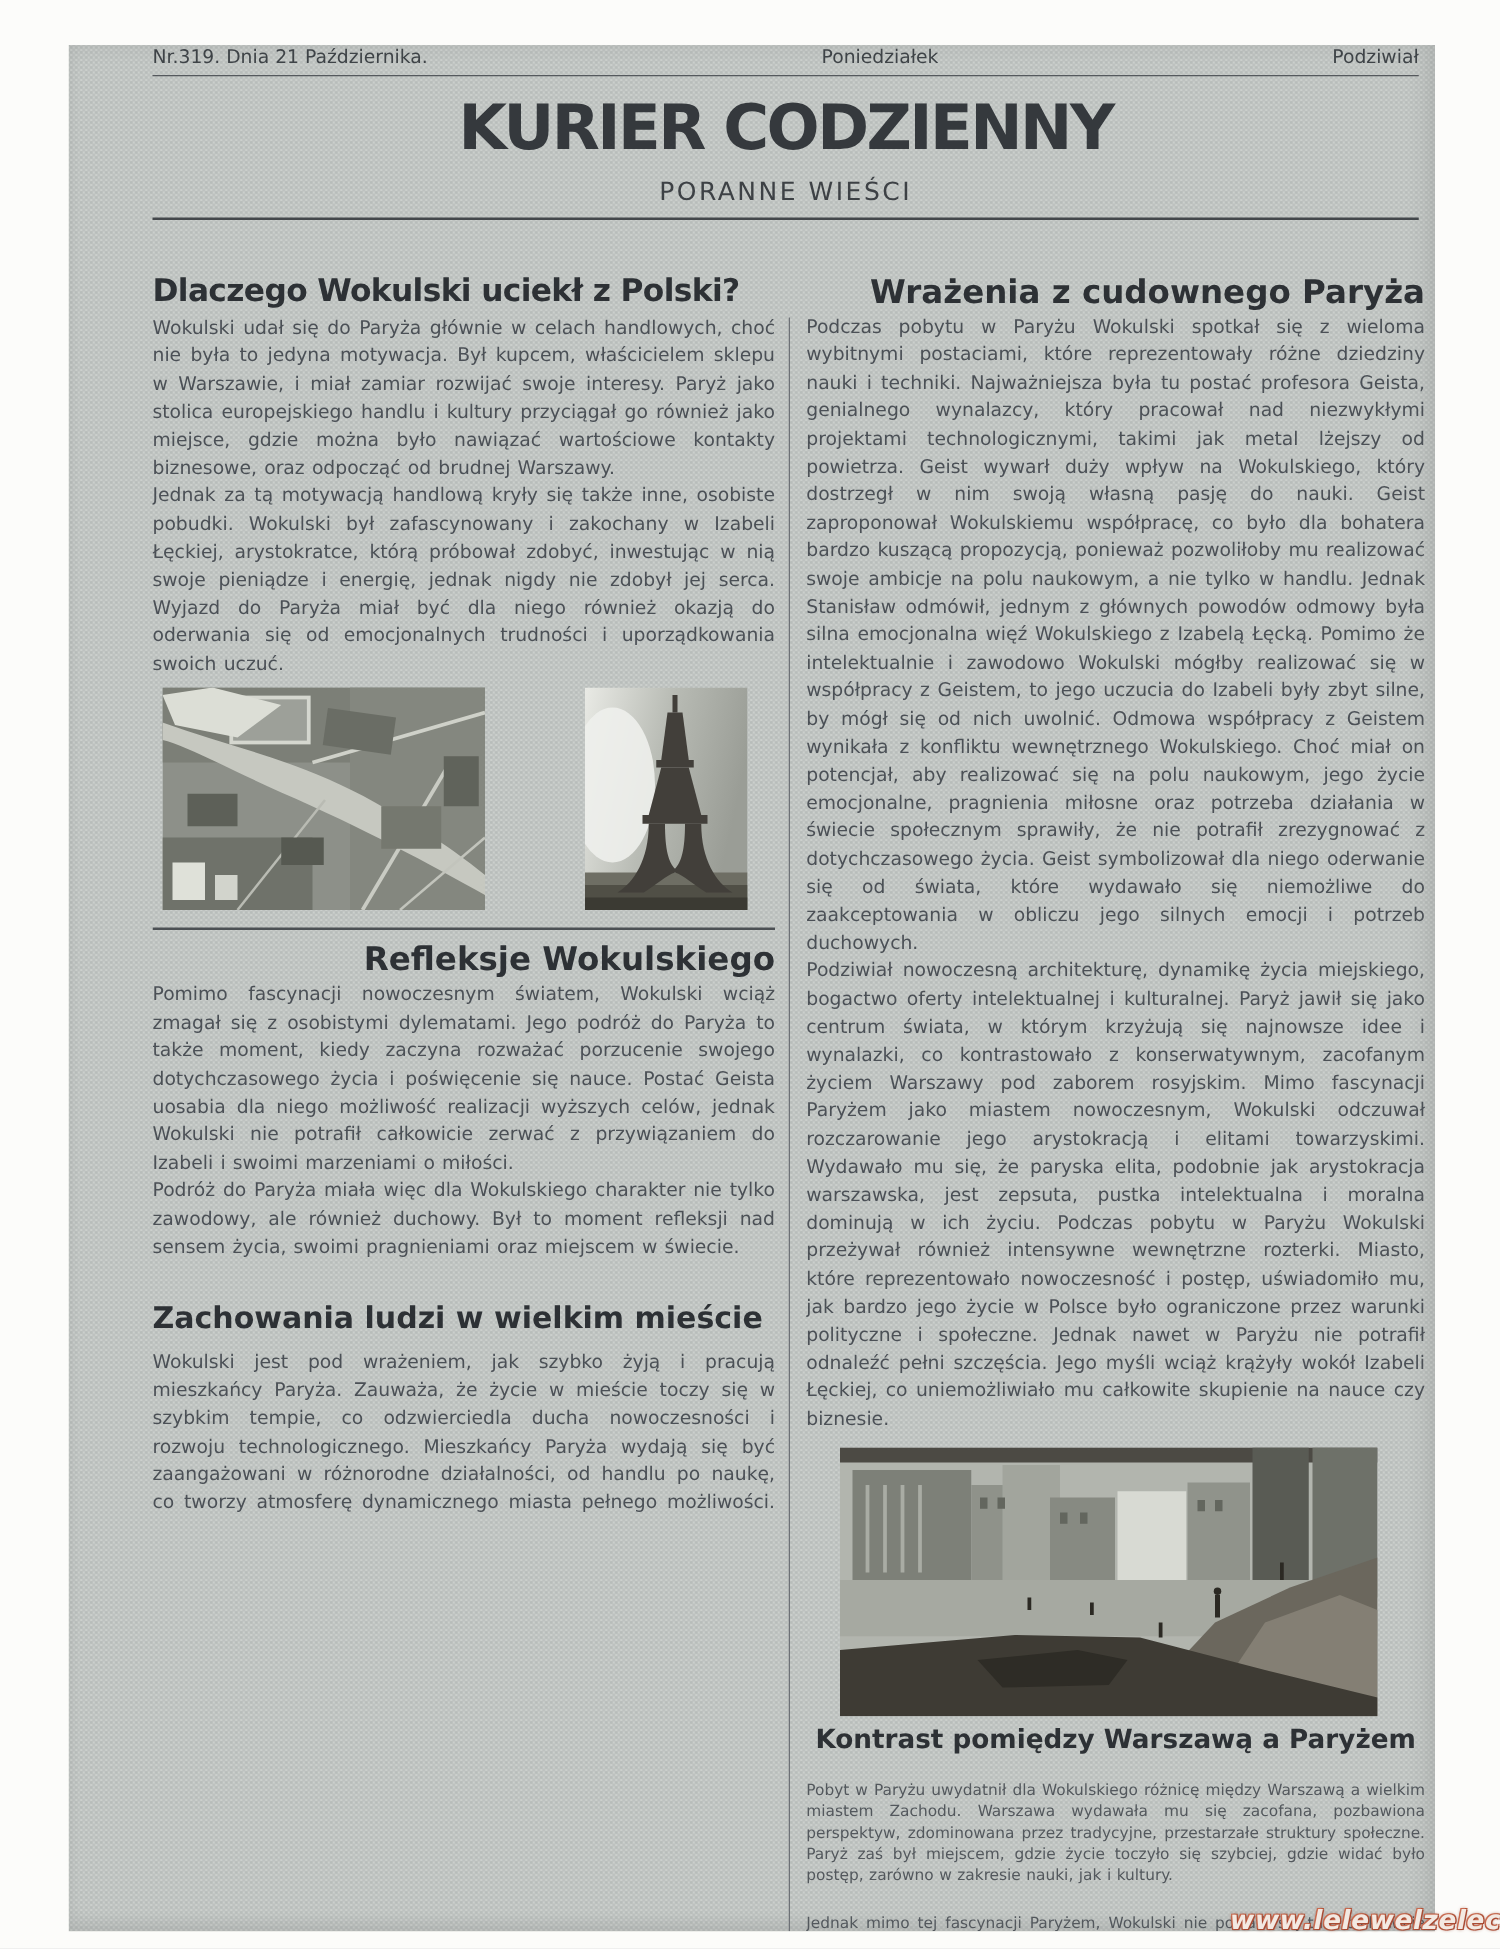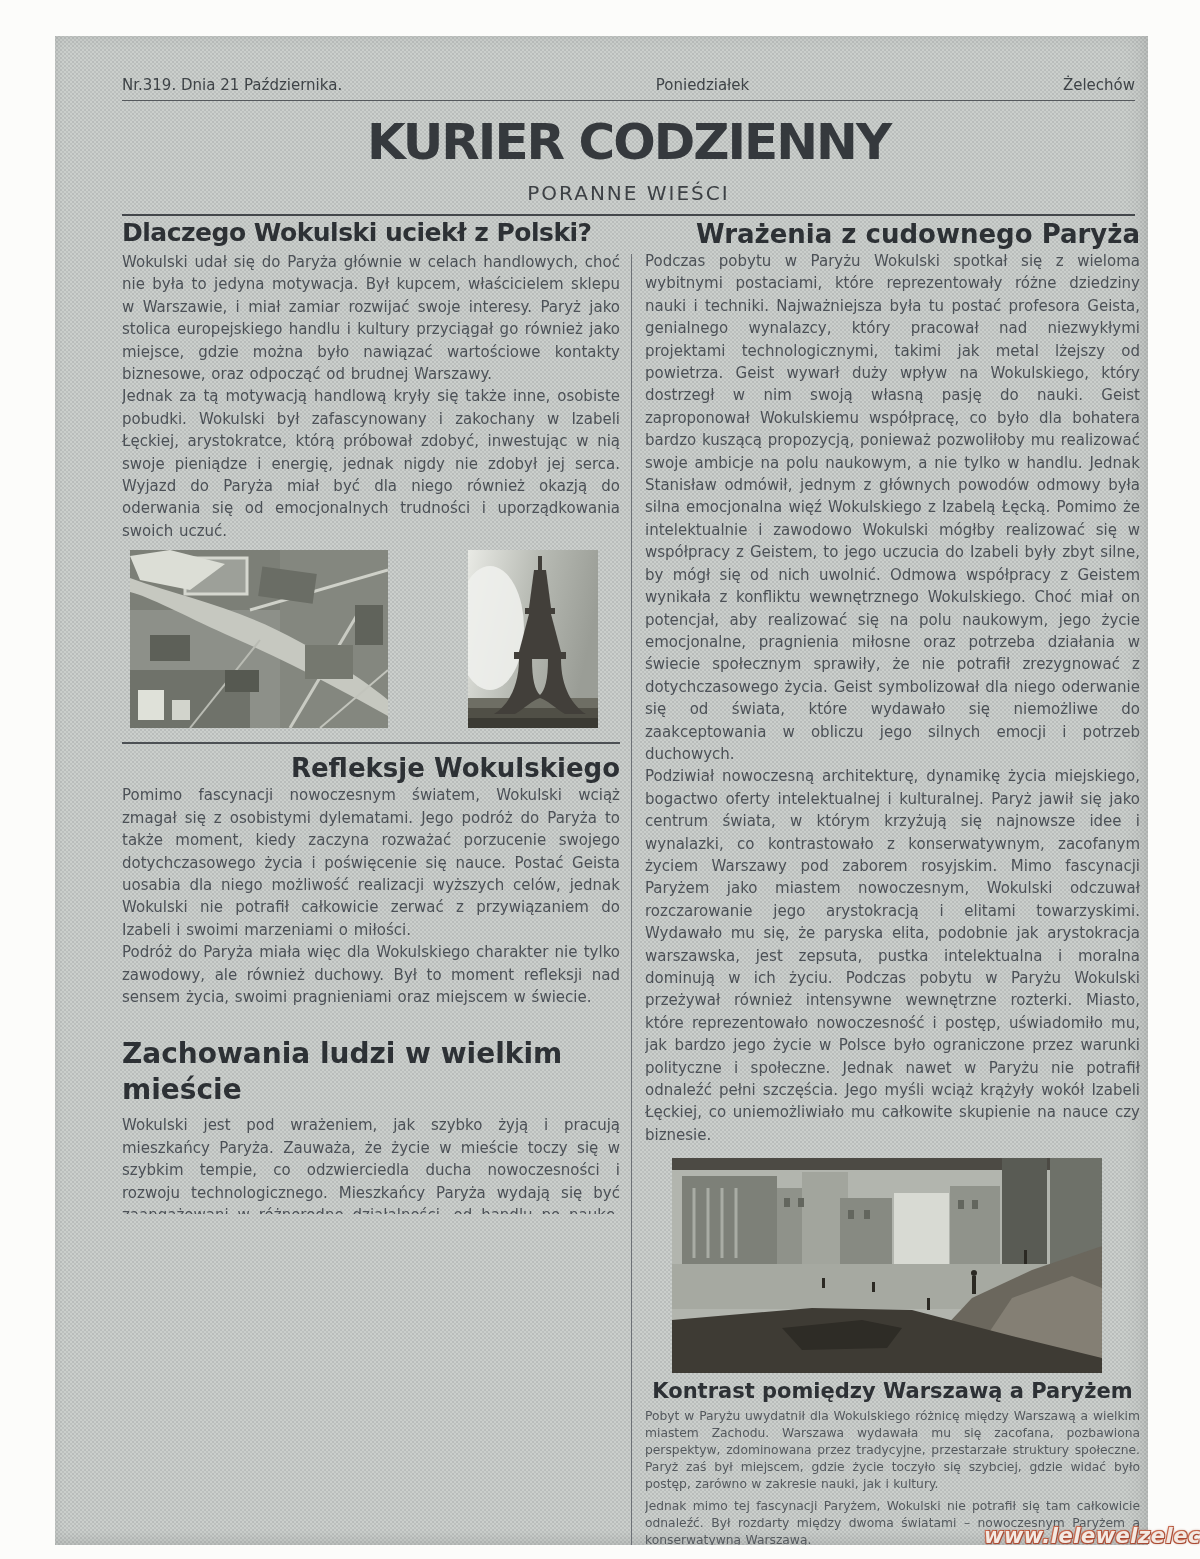--- a/index.html
+++ b/index.html
@@ -15,75 +15,75 @@
       radial-gradient(rgba(60,66,70,0.13) 1px, transparent 1.4px),
       radial-gradient(rgba(60,66,70,0.10) 1px, transparent 1.4px);
     background-size:4px 4px,4px 4px;
     background-position:0 0,2px 2px;
     box-shadow:inset -8px 0 18px rgba(0,0,0,0.07), inset 0 -6px 12px rgba(0,0,0,0.05);
     overflow:hidden;
   }
   .inner{position:relative;margin:0 13px 0 67px;}
   .masthead-row{
     display:flex;justify-content:space-between;align-items:flex-end;
-    padding-top:40px;font-size:15px;color:#3e4347;
+    font-size:15px;color:#3e4347;
   }
   .rule{border:0;background:#55595d;height:1px;}
   .rule.thin{margin-top:6px;}
   .rule.thick{height:2px;background:#43474b;margin-top:9px;}
   h1.masthead-title{
     margin:6px 0 0;text-align:center;
     font-size:50px;line-height:70px;font-weight:bold;color:#35393d;
     letter-spacing:-2px;
   }
   .subtitle{
     margin-top:4px;text-align:center;font-size:20px;letter-spacing:2px;color:#3d4145;
   }
   .divider{position:absolute;left:576px;top:218px;width:1px;height:1291px;background:#6d7176;}
   .col{position:absolute;top:182px;overflow:hidden;}
   .col-left{left:67px;width:498px;height:996px;}
   .col-right{left:590px;width:495px;height:1327px;}
   h2{margin:0;color:#2d3135;font-weight:bold;}
   h2.a1{font-size:25px;line-height:30px;letter-spacing:-0.5px;margin-bottom:3px;}
   h2.centered{text-align:right;font-size:26px;line-height:32px;}
-  h2.a3{font-size:28px;line-height:36px;margin-top:28px;margin-bottom:6px;}
+  h2.a3{font-size:24px;line-height:36px;margin-top:28px;margin-bottom:6px;}
   .col p{
     margin:0;text-align:justify;
     font-size:15px;line-height:22.4px;color:#4b5056;
     word-spacing:1px;
   }
   .figure-row{display:flex;margin:8px 0 0 8px;gap:80px;}
   .photo-frame{display:block;}
   .figrule{margin:14px 0 8px;background:#4c5054;height:2px;}
   .mt8{margin-top:8px;}
   .photo-block{margin:12px 0 0 27px;width:430px;height:215px;}
   .caption{
     margin-top:6px;text-align:center;font-weight:bold;font-size:21px;color:#2d3135;
   }
   .col p.fine{
-    margin-top:5px;font-size:12.3px;line-height:17px;color:#53585d;word-spacing:0.5px;
+    margin-top:21px;font-size:12.3px;line-height:17px;color:#53585d;word-spacing:0.5px;
   }
   .watermark{
     position:absolute;left:984px;top:1524px;
     font-size:21px;font-weight:bold;letter-spacing:0.5px;font-style:italic;
     color:#f3e9e2;
     text-shadow:
       1px 1px 0 #a84a33, -1px -1px 0 #c96a4f,
       1px -1px 0 #b2553b, -1px 1px 0 #b2553b, 0 0 3px #8e3c28;
   }
 </style>
 </head>
 <body>
 
 <div class="page">
   <div class="inner">
     <div class="masthead-row">
       <span>Nr.319. Dnia 21 Października.</span>
       <span>Poniedziałek</span>
-      <span>Żelechów</span>
+      <span>Podziwiał</span>
     </div>
     <div class="rule thin"></div>
     <h1 class="masthead-title">KURIER CODZIENNY</h1>
     <div class="subtitle">PORANNE WIEŚCI</div>
     <div class="rule thick"></div>
   </div>
 
   <div class="divider"></div>
 
   <div class="col col-left">

